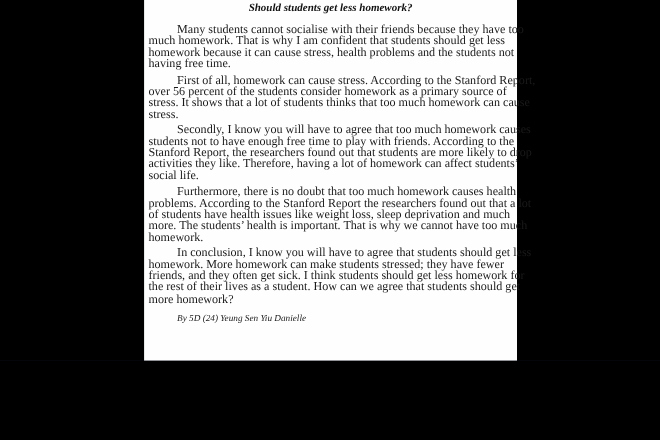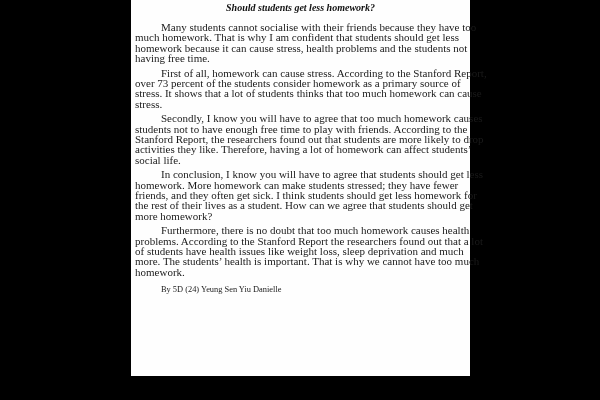--- a/index.html
+++ b/index.html
@@ -3,21 +3,21 @@
 <meta charset="utf-8">
 <style>
   html, body {
     margin: 0;
     padding: 0;
     background: #000;
   }
   .screen {
     position: relative;
     width: 600px;
-    height: 376px;
+    height: 328px;
     background: #0f172a;
     overflow: hidden;
     font-family: "Liberation Serif", "DejaVu Serif", serif;
   }
   .letterbox {
     position: absolute;
     top: 0;
     height: 400px;
     background: #000;
   }
@@ -58,55 +58,56 @@
     white-space: pre;
     text-indent: 26px;
     color: #1a1a1a;
   }
   .signature {
     margin: 8px 0 0 0;
     font-size: 8.4px;
     line-height: 10.3px;
     text-indent: 26px;
     color: #1a1a1a;
+    font-style: italic;
   }
 </style>
 </head>
 <body>
 
 <div class="screen">
   <div class="letterbox left"></div>
   <div class="letterbox right"></div>
 
   <div class="page">
     <div class="page-content">
       <h1 class="doc-title">Should students get less homework?</h1>
 
       <div>
           <p class="para">Many students cannot socialise with their friends because they have too
 much homework. That is why I am confident that students should get less
 homework because it can cause stress, health problems and the students not
 having free time.</p>
           <p class="para">First of all, homework can cause stress. According to the Stanford Report,
-over 73 percent of the students consider homework as a primary source of
+over 56 percent of the students consider homework as a primary source of
 stress. It shows that a lot of students thinks that too much homework can cause
 stress.</p>
           <p class="para">Secondly, I know you will have to agree that too much homework causes
 students not to have enough free time to play with friends. According to the
 Stanford Report, the researchers found out that students are more likely to drop
 activities they like. Therefore, having a lot of homework can affect students’
 social life.</p>
+          <p class="para">Furthermore, there is no doubt that too much homework causes health
+problems. According to the Stanford Report the researchers found out that a lot
+of students have health issues like weight loss, sleep deprivation and much
+more. The students’ health is important. That is why we cannot have too much
+homework.</p>
           <p class="para">In conclusion, I know you will have to agree that students should get less
 homework. More homework can make students stressed; they have fewer
 friends, and they often get sick. I think students should get less homework for
 the rest of their lives as a student. How can we agree that students should get
 more homework?</p>
-          <p class="para">Furthermore, there is no doubt that too much homework causes health
-problems. According to the Stanford Report the researchers found out that a lot
-of students have health issues like weight loss, sleep deprivation and much
-more. The students’ health is important. That is why we cannot have too much
-homework.</p>
         </div>
 
       <p class="signature">By 5D (24) Yeung Sen Yiu Danielle</p>
     </div>
   </div>
 </div>
 
 </body></html>

